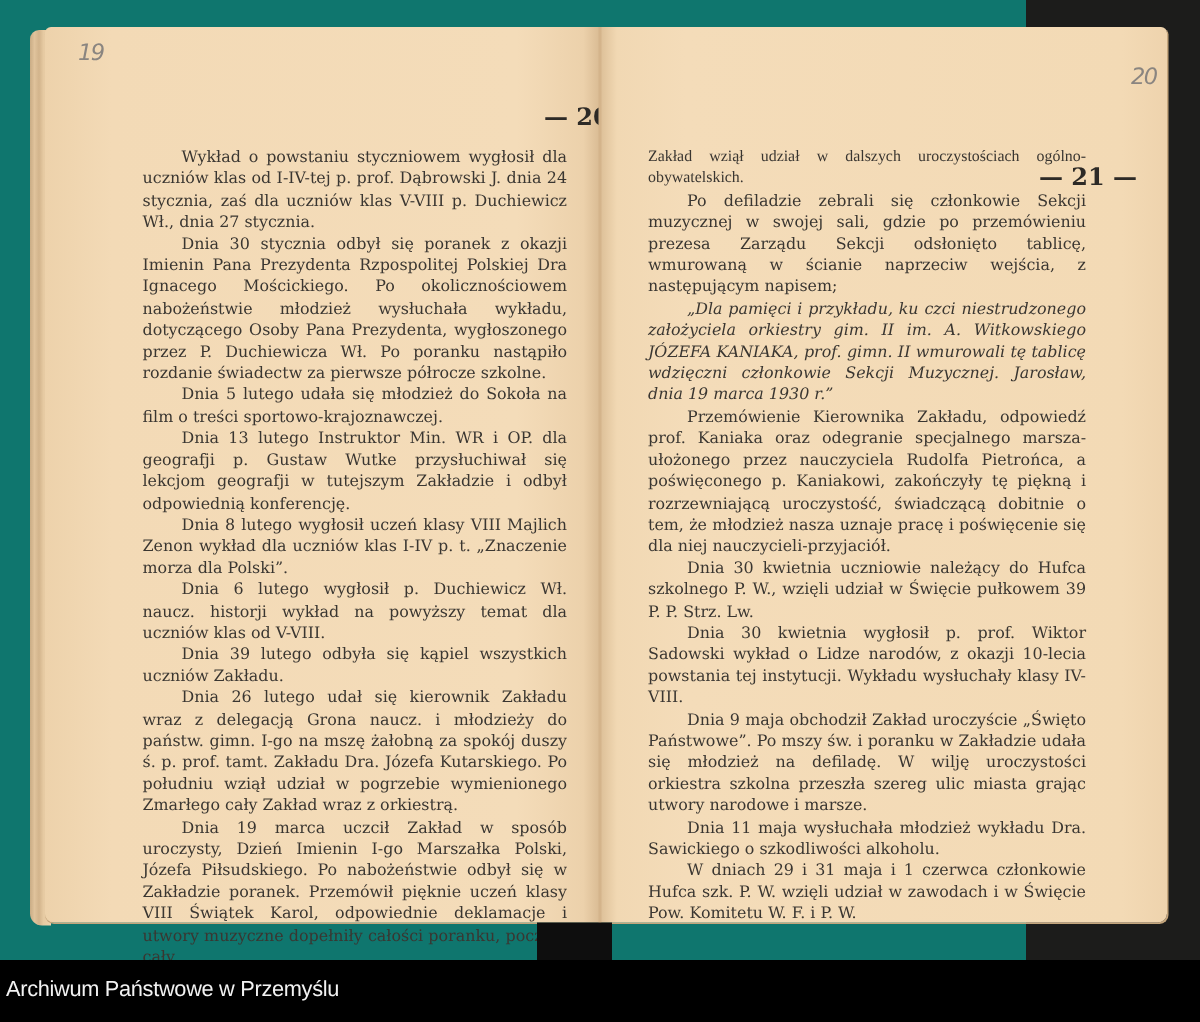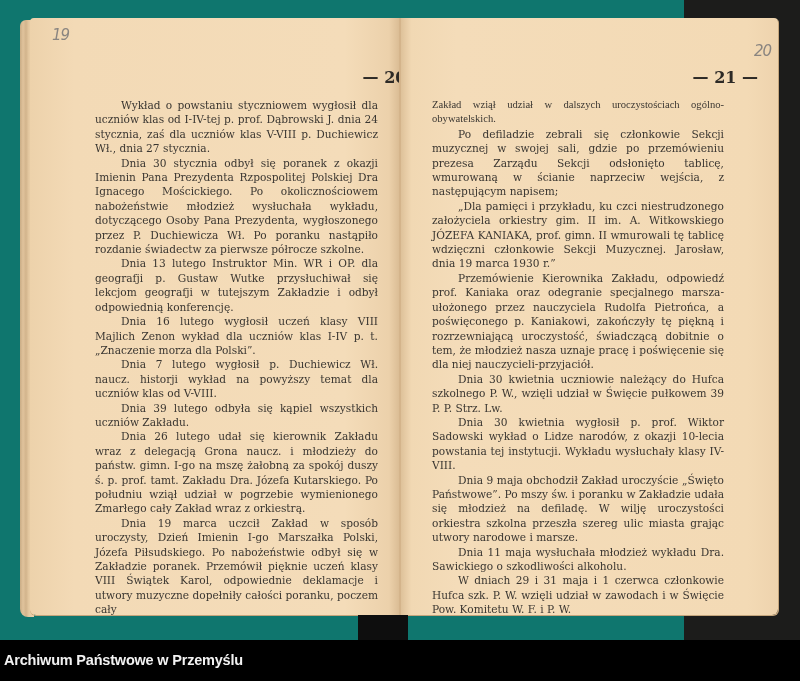--- a/index.html
+++ b/index.html
@@ -53,55 +53,56 @@
     }
     .text-col {
       position: absolute; top: 80px;
       font-size: 10.6px; line-height: 14.4px; color: #3a3631;
       text-align: justify;
     }
     .page-left .text-col { left: 65px; width: 283px; }
     .page-right .text-col { left: 32px; width: 292px; }
     .text-col p { margin: 0; text-indent: 26px; }
     .text-col p.noindent { text-indent: 0; font-family: Liberation Serif, serif; }
-    .text-col p.quote { }
+    .text-col p.quote { font-style: italic; }
     .footer {
       position: absolute; left: 0; top: 640px; width: 800px; height: 41px;
       background: #000;
     }
     .footer-label {
       position: absolute; left: 4px; top: 12px;
-      font-family: "Liberation Sans", sans-serif; font-weight: bold;
+      font-family: "Liberation Sans", sans-serif; font-weight: normal;
       font-size: 14.5px; color: #f2f2f2; letter-spacing: -0.2px;
     }
   </style>
 </head>
 <body>
 
 <div class="scan-area">
   <div class="page-stack-left"></div>
 
   <div class="page page-left">
     <span class="pencil-num" style="left:22px; top:8px;">19</span>
     <div class="page-number" style="left:28px;">— 20 —</div>
     <div class="text-col">
       <p>Wykład o powstaniu styczniowem wygłosił dla uczniów klas od I-IV-tej p. prof. Dąbrowski J. dnia 24 stycznia, zaś dla uczniów klas V-VIII p. Duchiewicz Wł., dnia 27 stycznia.</p>
       <p>Dnia 30 stycznia odbył się poranek z okazji Imienin Pana Prezydenta Rzpospolitej Polskiej Dra Ignacego Mościckiego. Po okolicznościowem nabożeństwie młodzież wysłuchała wykładu, dotyczącego Osoby Pana Prezydenta, wygłoszonego przez P. Duchiewicza Wł. Po poranku nastąpiło rozdanie świadectw za pierwsze półrocze szkolne.</p>
+      <p>Dnia 5 lutego udała się młodzież do Sokoła na film o treści sportowo-krajoznawczej.</p>
       <p>Dnia 13 lutego Instruktor Min. WR i OP. dla geografji p. Gustaw Wutke przysłuchiwał się lekcjom geografji w tutejszym Zakładzie i odbył odpowiednią konferencję.</p>
-      <p>Dnia 16 lutego wygłosił uczeń klasy VIII Majlich Zenon wykład dla uczniów klas I-IV p. t. „Znaczenie morza dla Polski”.</p>
-      <p>Dnia 7 lutego wygłosił p. Duchiewicz Wł. naucz. historji wykład na powyższy temat dla uczniów klas od V-VIII.</p>
+      <p>Dnia 8 lutego wygłosił uczeń klasy VIII Majlich Zenon wykład dla uczniów klas I-IV p. t. „Znaczenie morza dla Polski”.</p>
+      <p>Dnia 6 lutego wygłosił p. Duchiewicz Wł. naucz. historji wykład na powyższy temat dla uczniów klas od V-VIII.</p>
       <p>Dnia 39 lutego odbyła się kąpiel wszystkich uczniów Zakładu.</p>
       <p>Dnia 26 lutego udał się kierownik Zakładu wraz z delegacją Grona naucz. i młodzieży do państw. gimn. I-go na mszę żałobną za spokój duszy ś. p. prof. tamt. Zakładu Dra. Józefa Kutarskiego. Po południu wziął udział w pogrzebie wymienionego Zmarłego cały Zakład wraz z orkiestrą.</p>
       <p>Dnia 19 marca uczcił Zakład w sposób uroczysty, Dzień Imienin I-go Marszałka Polski, Józefa Piłsudskiego. Po nabożeństwie odbył się w Zakładzie poranek. Przemówił pięknie uczeń klasy VIII Świątek Karol, odpowiednie deklamacje i utwory muzyczne dopełniły całości poranku, poczem cały</p>
     </div>
   </div>
 
   <div class="page page-right">
     <span class="pencil-num" style="left:354px; top:8px;margin-top:16px;">20</span>
-    <div class="page-number" style="left:-20px;">— 21 —</div>
+    <div class="page-number" style="left:-20px;margin-top:40px;">— 21 —</div>
     <div class="text-col">
       <p class="noindent">Zakład wziął udział w dalszych uroczystościach ogólno-obywatelskich.</p>
       <p>Po defiladzie zebrali się członkowie Sekcji muzycznej w swojej sali, gdzie po przemówieniu prezesa Zarządu Sekcji odsłonięto tablicę, wmurowaną w ścianie naprzeciw wejścia, z następującym napisem;</p>
       <p class="quote">„Dla pamięci i przykładu, ku czci niestrudzonego założyciela orkiestry gim. II im. A. Witkowskiego JÓZEFA KANIAKA, prof. gimn. II wmurowali tę tablicę wdzięczni członkowie Sekcji Muzycznej. Jarosław, dnia 19 marca 1930 r.”</p>
       <p>Przemówienie Kierownika Zakładu, odpowiedź prof. Kaniaka oraz odegranie specjalnego marsza-ułożonego przez nauczyciela Rudolfa Pietrońca, a poświęconego p. Kaniakowi, zakończyły tę piękną i rozrzewniającą uroczystość, świadczącą dobitnie o tem, że młodzież nasza uznaje pracę i poświęcenie się dla niej nauczycieli-przyjaciół.</p>
       <p>Dnia 30 kwietnia uczniowie należący do Hufca szkolnego P. W., wzięli udział w Święcie pułkowem 39 P. P. Strz. Lw.</p>
       <p>Dnia 30 kwietnia wygłosił p. prof. Wiktor Sadowski wykład o Lidze narodów, z okazji 10-lecia powstania tej instytucji. Wykładu wysłuchały klasy IV-VIII.</p>
       <p>Dnia 9 maja obchodził Zakład uroczyście „Święto Państwowe”. Po mszy św. i poranku w Zakładzie udała się młodzież na defiladę. W wilję uroczystości orkiestra szkolna przeszła szereg ulic miasta grając utwory narodowe i marsze.</p>
       <p>Dnia 11 maja wysłuchała młodzież wykładu Dra. Sawickiego o szkodliwości alkoholu.</p>
       <p>W dniach 29 i 31 maja i 1 czerwca członkowie Hufca szk. P. W. wzięli udział w zawodach i w Święcie Pow. Komitetu W. F. i P. W.</p>

